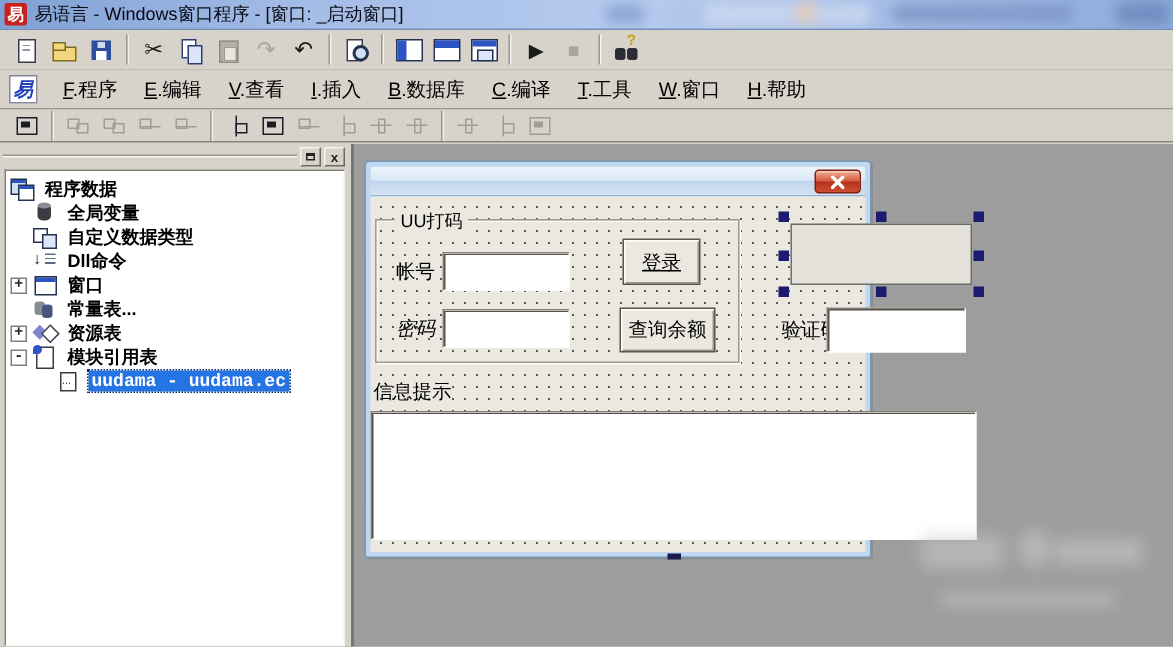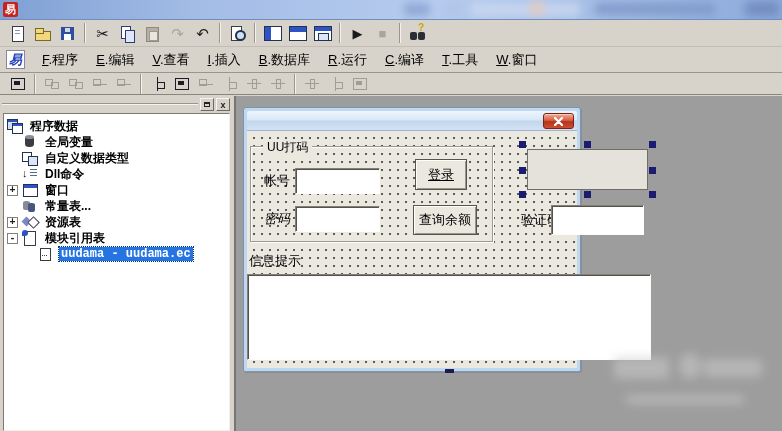--- a/index.html
+++ b/index.html
@@ -108,20 +108,21 @@
   .info-edit { position:absolute; left:0; top:143px; width:404px; height:86px; background:#fff; border:1px solid; border-color:#848078 #fdfdfa #fdfdfa #848078; box-shadow:inset 1px 1px 0 #55524c; }
   .resize-grip { position:absolute; left:201px; bottom:-2px; width:9px; height:4px; background:#1b1b50; }
   .watermark { position:absolute; right:8px; bottom:10px; width:190px; height:70px; filter:blur(5px); opacity:.55; pointer-events:none; }
   .wm-blob { position:absolute; background:#cacaca; border-radius:3px; }
 </style>
 </head>
 <body>
 
 <div class="titlebar">
   <span class="app-icon">易</span>
+  <span class="title-text">易语言 - Windows窗口程序 - [窗口: _启动窗口]</span>
   <span class="blur-blob" style="left:404px;top:3px;width:26px;height:13px;background:#8aa3d2;"></span>
   <span class="blur-blob" style="left:445px;top:4px;width:16px;height:11px;background:#b0c3e6;"></span>
   <span class="blur-blob" style="left:470px;top:2px;width:110px;height:15px;background:#c9d7f0;"></span>
   <span class="blur-blob" style="left:530px;top:2px;width:14px;height:13px;background:#e6c9b4;"></span>
   <span class="blur-blob" style="left:595px;top:3px;width:120px;height:12px;background:#7e97c8;"></span>
   <span class="blur-blob" style="left:745px;top:2px;width:34px;height:14px;background:#6f88bc;"></span>
 </div>
 
 <div class="toolbar1">
   <div class="tbtn">
@@ -176,24 +177,24 @@
     </div>
 </div>
 
 <div class="menubar">
   <span class="menu-logo">易</span>
   <span class="menu-item"><u>F</u><span>.程序</span></span>
   <span class="menu-item"><u>E</u><span>.编辑</span></span>
   <span class="menu-item"><u>V</u><span>.查看</span></span>
   <span class="menu-item"><u>I</u><span>.插入</span></span>
   <span class="menu-item"><u>B</u><span>.数据库</span></span>
-  <span class="menu-item"><u>R</u><span>.运行</span></span>
   <span class="menu-item"><u>C</u><span>.编译</span></span>
   <span class="menu-item"><u>T</u><span>.工具</span></span>
   <span class="menu-item"><u>W</u><span>.窗口</span></span>
+  <span class="menu-item"><u>H</u><span>.帮助</span></span>
 </div>
 
 <div class="toolbar2">
   <div class="ftbtn">
       <span class="ft frame on"></span>
     </div>
   <div class="tsep"></div>
   <div class="ftbtn">
       <span class="ft"></span>
     </div>

